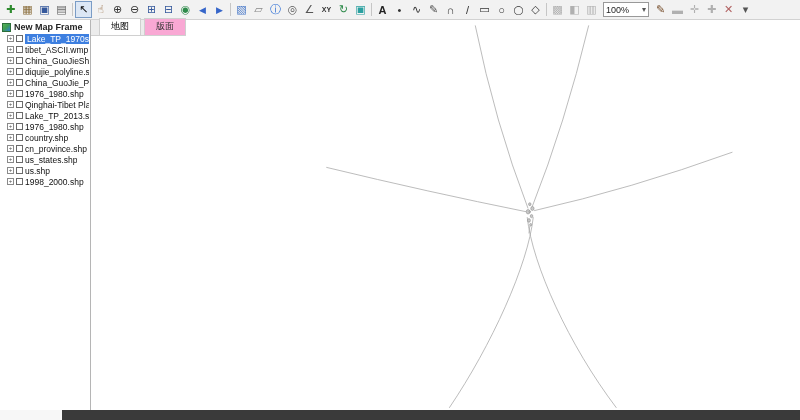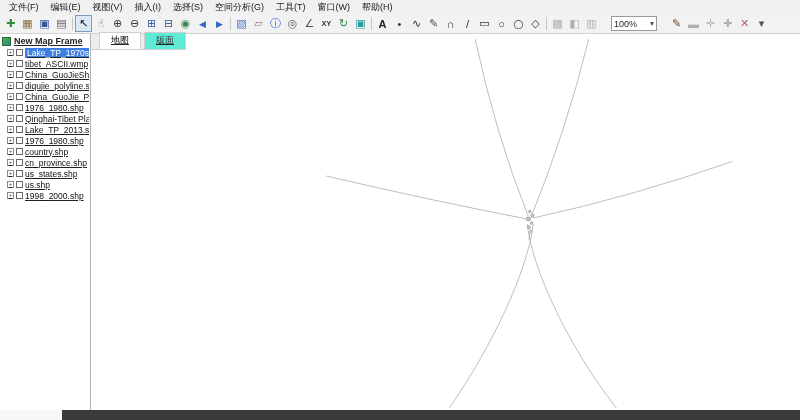--- a/index.html
+++ b/index.html
@@ -11,73 +11,53 @@
   .menubar { height:14px; background:#f0f0f0; display:flex; align-items:center; padding-left:3px; flex:none; }
   .menu-item { padding:0 6px; font-size:9px; color:#1a1a1a; cursor:default; }
 
   
   .toolbar { height:20px; background:#f2f2f2; border-bottom:1px solid #d2d2d2; display:flex; align-items:center; padding:0 2px; flex:none; }
   .tb-group { display:flex; align-items:center; }
   .tb-icon { width:17px; height:17px; display:flex; align-items:center; justify-content:center; font-size:11px; color:#444; border:1px solid transparent; flex:none; }
   .tb-icon.pressed { border:1px solid #7a9cc6; background:#dce7f5; }
   .tb-icon.sep { width:5px; }
   .tb-icon.sep::before { content:""; display:block; width:1px; height:13px; background:#c6c6c6; margin:0 auto; }
-  .zoom-combo { width:46px; height:15px; border:1px solid #999; background:#fff; display:flex; align-items:center; justify-content:space-between; padding:0 2px; font-size:9px; margin:0 11px; flex:none; }
+  .zoom-combo { width:46px; height:15px; border:1px solid #999; background:#fff; display:flex; align-items:center; justify-content:space-between; padding:0 2px; font-size:9px; margin:0 3px; flex:none; }
   .combo-arrow { font-size:8px; color:#555; }
 
   
-  .main { flex:1; display:flex; min-height:0;text-decoration:underline; }
+  .main { flex:1; display:flex; min-height:0; }
   .sidebar { width:91px; border-right:1px solid #b5b5b5; background:#fff; overflow:hidden; flex:none; }
   .tree-root { display:flex; align-items:center; gap:3px; padding:2px 2px 1px 2px; font-weight:bold; font-size:9px; white-space:nowrap; overflow:hidden; }
   .root-icon { width:9px; height:9px; flex:none; background:linear-gradient(135deg,#58b158 0%,#3f9e52 45%,#2d7dd2 100%); border:1px solid #2c6e3a; }
   .layer-row { display:flex; align-items:center; gap:2px; padding:0 1px 0 7px; height:11px; white-space:nowrap; overflow:hidden; cursor:default; }
   .expand-box { width:7px; height:7px; border:1px solid #8a8a8a; font-size:6px; line-height:5px; text-align:center; color:#555; flex:none; background:#fff; }
   .expand-box::before { content:"+"; }
   .checkbox { width:7px; height:7px; border:1px solid #6a6a6a; flex:none; background:#fff; }
   .layer-label { font-size:8.5px; overflow:hidden; color:#111; }
   .layer-row.selected .layer-label { background:#3d7fe0; color:#fff; padding:0 2px; }
 
   .content { flex:1; display:flex; flex-direction:row; min-width:0; }
   .tabstrip { height:16px; background:#ececec; border-bottom:1px solid #d0d0d0; display:flex; align-items:flex-end; padding-left:8px; gap:3px; flex:none; }
-  .tab { padding:1px 11px 2px 11px; font-size:9px; color:#333; background:#5eead4; border:1px solid #cfcfcf; border-bottom:none; cursor:default; }
+  .tab { padding:1px 11px 2px 11px; font-size:9px; color:#333; background:#f9a8d4; border:1px solid #cfcfcf; border-bottom:none; cursor:default; }
   .tab.active { background:#fff; color:#000; }
 
   .map-canvas { flex:1; background:#ffffff; position:relative; min-height:0; }
   .map-canvas svg { position:absolute; inset:0; width:100%; height:100%; }
 
   
   .statusbar { height:10px; display:flex; flex:none; }
   .status-left { width:62px; background:#f7f7f7; flex:none; }
   .status-main { flex:1; background:#3a3a3a; }
 </style>
 </head>
 <body>
 
 <div class="window">
 
-  <div class="menubar">
-
-      <span class="menu-item">文件(F)</span>
-
-      <span class="menu-item">编辑(E)</span>
-
-      <span class="menu-item">视图(V)</span>
-
-      <span class="menu-item">插入(I)</span>
-
-      <span class="menu-item">选择(S)</span>
-
-      <span class="menu-item">空间分析(G)</span>
-
-      <span class="menu-item">工具(T)</span>
-
-      <span class="menu-item">窗口(W)</span>
-
-      <span class="menu-item">帮助(H)</span>
-    </div>
 
   <div class="toolbar">
     <div class="tb-group">
 
         <div class="tb-icon" style="color:#2e8b2e;font-weight:bold">
           <span>✚</span>
         </div>
 
         <div class="tb-icon" style="color:#8a6d3b">
           <span>▦</span>

